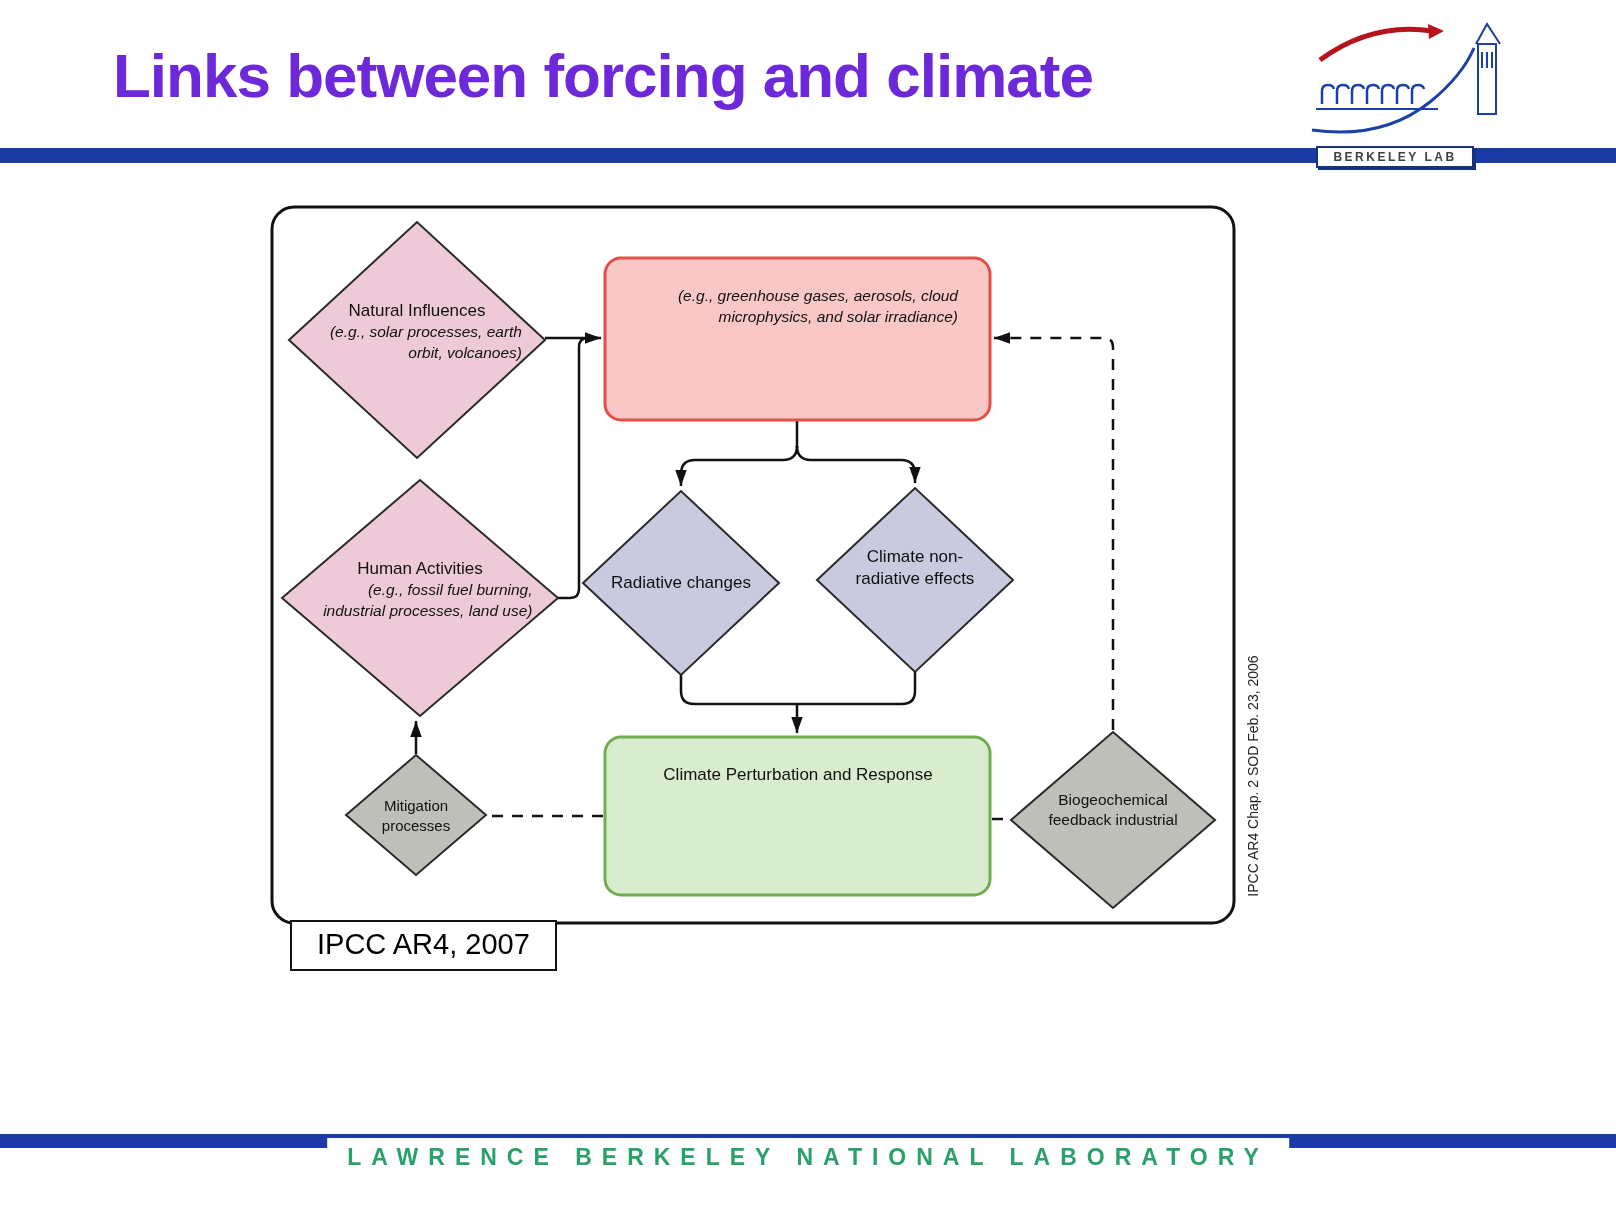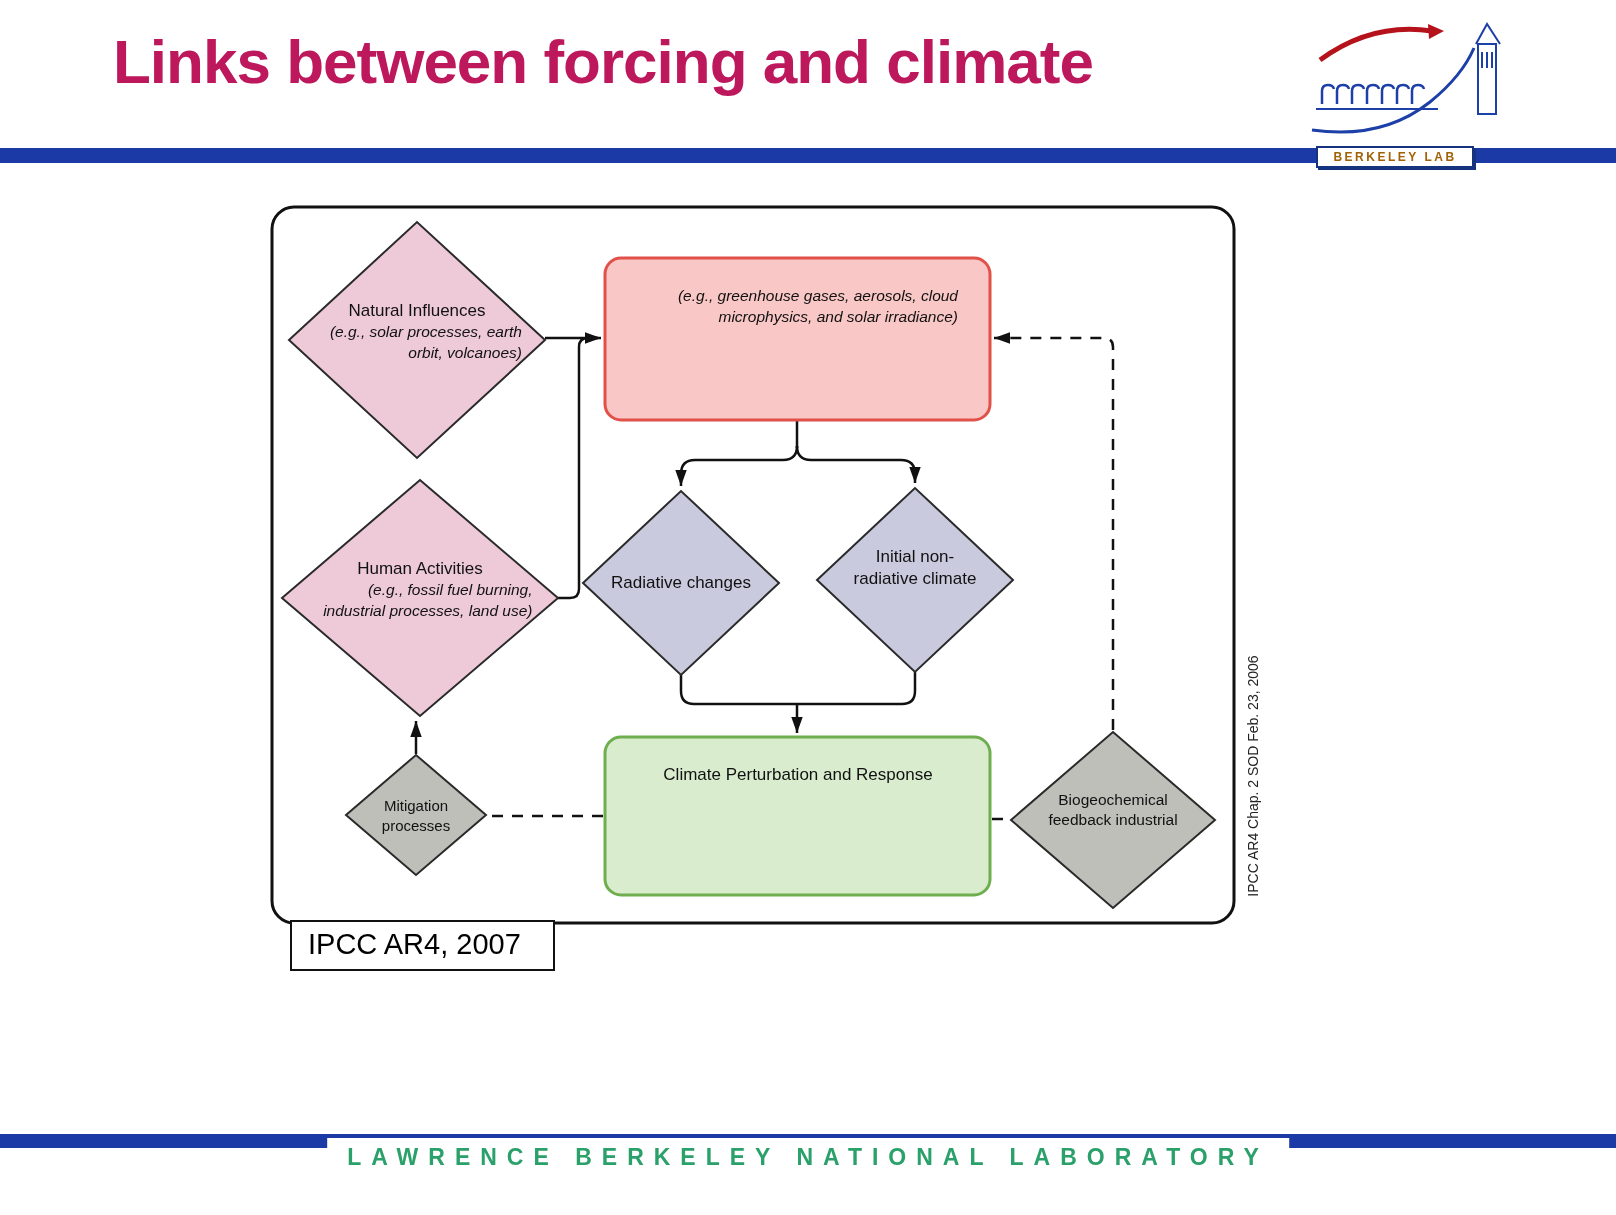--- a/index.html
+++ b/index.html
@@ -4,32 +4,32 @@
 <style>
   * { margin:0; padding:0; box-sizing:border-box; }
   html,body { background:#ffffff; }
   .slide {
     position:relative; width:1616px; height:1215px; background:#ffffff;
     overflow:hidden; font-family:"Liberation Sans","DejaVu Sans",sans-serif; color:#111;
   }
 
   
   .title {
-    position:absolute; left:113px; top:26px; font-size:62px; font-weight:bold;
-    color:#be185d; letter-spacing:-1px; white-space:nowrap;
+    position:absolute; left:113px; top:40px; font-size:62px; font-weight:bold;
+    color:#6d28d9; letter-spacing:-1px; white-space:nowrap;
   }
   .title-bar { position:absolute; left:0; top:148px; width:100%; height:15px; background:#1c3aa6; }
 
   
   .logo { position:absolute; left:1310px; top:16px; width:210px; height:158px; z-index:5; }
   .logo svg { position:absolute; left:0; top:0; }
   .logo-badge {
     position:absolute; left:6px; top:130px; width:158px; height:22px;
     border:2px solid #16337f; box-shadow:2px 2px 0 #16337f; background:#fff;
-    color:#a16207; font-weight:bold; font-size:12px; letter-spacing:2.5px;
+    color:#404040; font-weight:bold; font-size:12px; letter-spacing:2.5px;
     text-align:center; line-height:18px;
   }
 
   
   .diagram-svg { position:absolute; left:0; top:0; width:1616px; height:1215px; }
   .node-label { position:absolute; text-align:center; color:#111; font-size:17px; line-height:1.3; }
   .node-label .nl-title { font-size:17px; }
   .node-label .sub { font-style:italic; font-size:15.5px; line-height:1.35; margin:0 auto;text-align:right; }
   .box-label .nl-title { margin:0 auto 18px; }
 
@@ -37,21 +37,21 @@
   .side-note {
     position:absolute; left:1105px; top:766px; width:300px; height:20px;
     text-align:center; font-size:14px; color:#222; transform:rotate(-90deg);
     white-space:nowrap;
   }
 
   
   .caption {
     position:absolute; left:290px; top:920px; min-width:265px;
     border:2px solid #111; background:#fff; font-size:29px; color:#000;
-    padding:6px 16px 8px; white-space:nowrap;
+    padding:6px 25px 8px; white-space:nowrap;
   }
 
   
   .footer { position:absolute; left:0; top:1122px; width:100%; height:42px; }
   .footer-bar { position:absolute; left:0; top:12px; width:100%; height:14px; background:#1c3aa6; }
   .footer-text {
     position:absolute; left:50%; transform:translateX(-50%); top:16px;
     background:#fff; padding:0 20px; font-size:23px; font-weight:bold;
     letter-spacing:10px; color:#2aa06a; white-space:nowrap; line-height:38px;
   }
@@ -139,21 +139,21 @@
 
   <div class="node-label box-label" style="left:618px; top:286px; width:360px;">
     <div class="sub" style="max-width:320px;">(e.g., greenhouse gases, aerosols, cloud microphysics, and solar irradiance)</div>
   </div>
 
   <div class="node-label" style="left:591px; top:572px; width:180px;">
     <div class="nl-title">Radiative changes</div>
   </div>
 
   <div class="node-label" style="left:845px; top:546px; width:140px;">
-    <div class="nl-title">Initial non-radiative climate</div>
+    <div class="nl-title">Climate non-radiative effects</div>
   </div>
 
   <div class="node-label box-label" style="left:618px; top:764px; width:360px;">
     <div class="nl-title" style="max-width:330px;">Climate Perturbation and Response</div>
   </div>
 
   <div class="node-label" style="left:356px; top:796px; width:120px; font-size:15px;">
     <div class="nl-title" style="font-size:15px;">Mitigation processes</div>
   </div>
 

